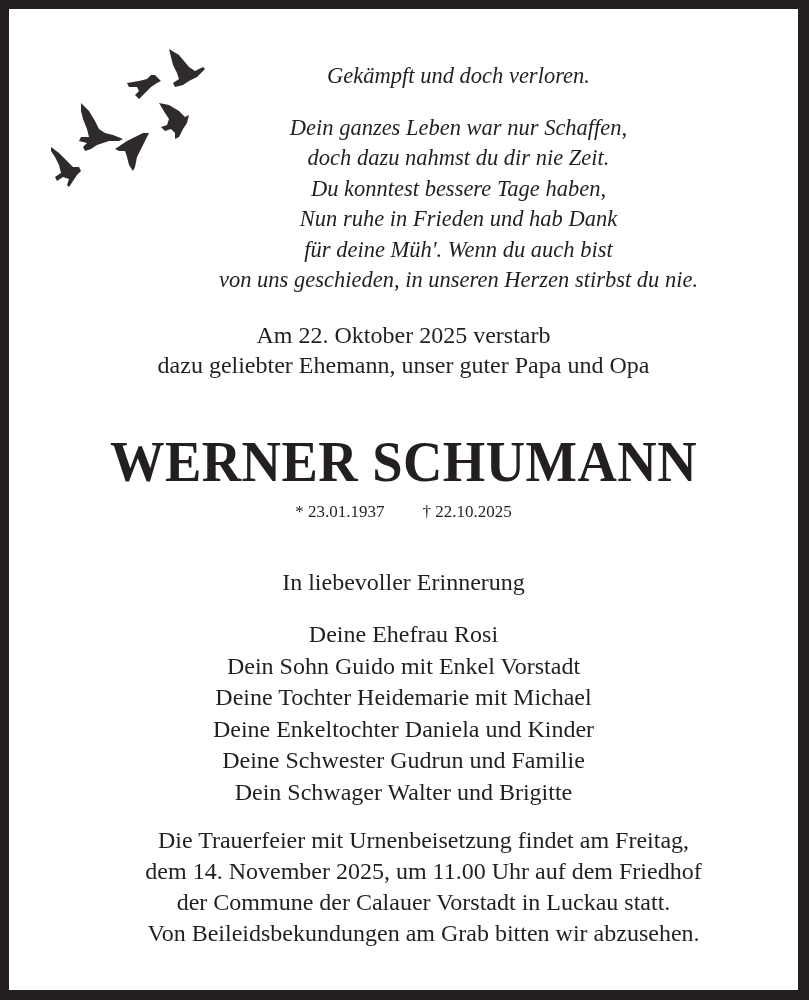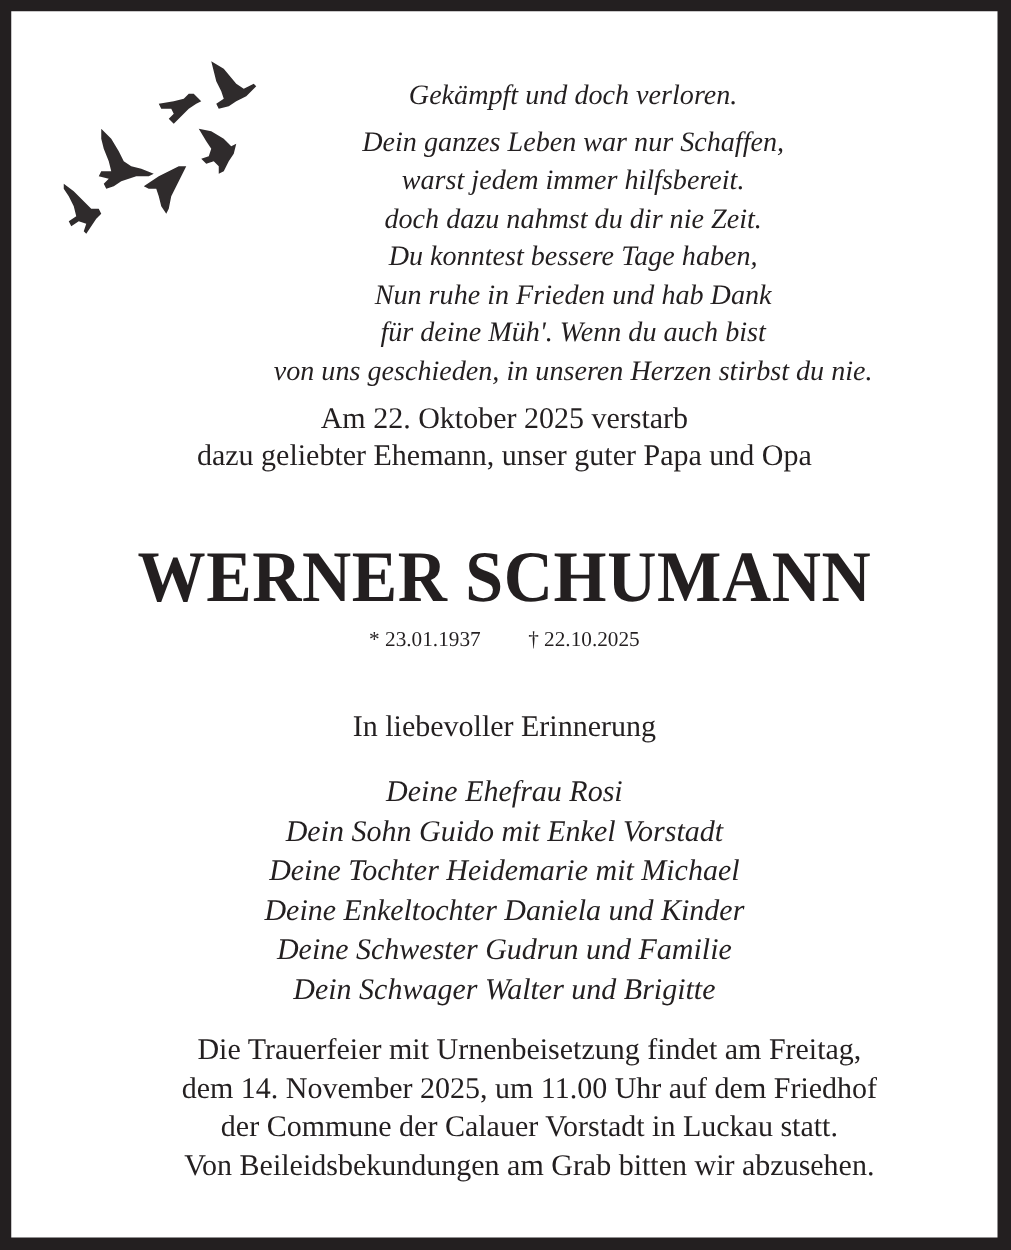--- a/index.html
+++ b/index.html
@@ -23,21 +23,21 @@
       text-align: center;
     }
     .poem {
       position: absolute;
       left: 110px; right: 0;
       top: 52px;
       font-style: italic;
       font-size: 22.5px;
       line-height: 30.5px;
     }
-    .poem .first { margin-bottom: 7px; }
+    .poem .first { margin-bottom: 21px; }
     .announce {
       position: absolute; left: 0; right: 0;
       top: 311px;
       font-size: 24px;
       line-height: 30px;
     }
     .name {
       position: absolute; left: 0; right: 0;
       top: 420px;
       font-size: 58px;
@@ -58,21 +58,20 @@
       position: absolute; left: 0; right: 0;
       top: 558px;
       font-size: 24px;
       line-height: 30px;
     }
     .family {
       position: absolute; left: 0; right: 0;
       top: 610px;
       font-size: 24px;
       line-height: 31.5px;
-      font-style: italic;
     }
     .funeral {
       position: absolute; left: 0; right: 0;
       top: 816px;
       font-size: 24px;
       line-height: 31px;
       padding-left: 40px;
     }
     .line { display: block; white-space: nowrap; }
     .birds {
@@ -98,21 +97,20 @@
       <path d="M120 62 L130 64 L140 70 L146 76 L150 74 L148 82 L144 88 L140 96 L136 98 L136 92 L132 88 L126 90 L122 86 L128 84 L130 78 L126 72 Z"></path>
 
       <path d="M110 92 L106 100 L102 108 L98 116 L96 126 L94 130 L90 124 L88 116 L86 110 L80 110 L76 108 L82 104 L88 100 L96 96 L104 92 Z"></path>
 
       <path d="M12 106 L20 112 L28 120 L34 126 L40 126 L42 130 L38 134 L34 140 L30 146 L28 144 L30 138 L24 136 L18 140 L16 136 L22 132 L20 124 L16 116 L12 110 Z"></path>
     </svg>
 
     <div class="poem">
       <span class="line first">Gekämpft und doch verloren.</span>
       <span class="line">Dein ganzes Leben war nur Schaffen,</span>
-      <span class="line">warst jedem immer hilfsbereit.</span>
       <span class="line">doch dazu nahmst du dir nie Zeit.</span>
       <span class="line">Du konntest bessere Tage haben,</span>
       <span class="line">Nun ruhe in Frieden und hab Dank</span>
       <span class="line">für deine Müh'. Wenn du auch bist</span>
       <span class="line">von uns geschieden, in unseren Herzen stirbst du nie.</span>
     </div>
 
     <div class="announce">
       <span class="line">Am 22. Oktober 2025 verstarb</span>
       <span class="line">dazu geliebter Ehemann, unser guter Papa und Opa</span>

